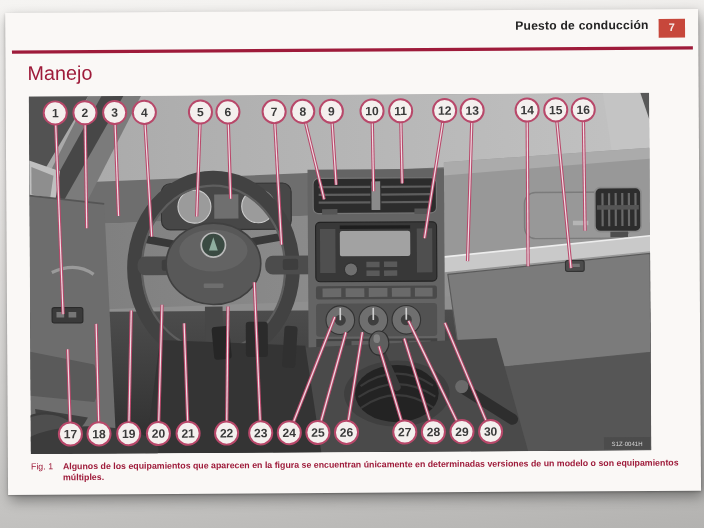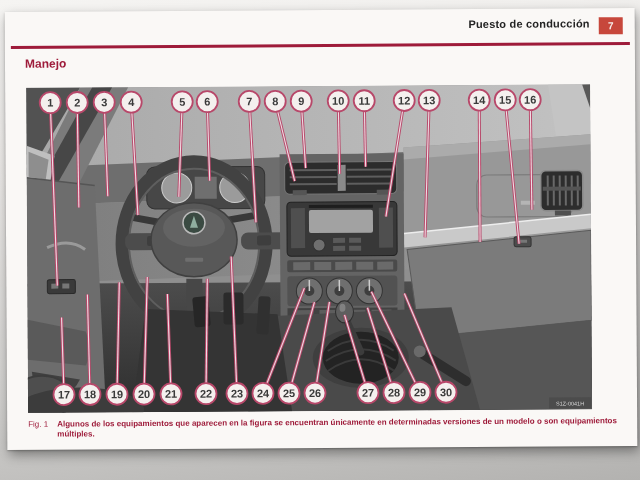--- a/index.html
+++ b/index.html
@@ -6,21 +6,21 @@
     font-family:"Liberation Sans", sans-serif;
     background:linear-gradient(172deg,#f5f4f2 0%,#eceae8 28%,#cfcecc 70%,#b3b2b0 100%);}
   .page{position:absolute;left:6px;top:10px;width:630px;height:438px;
     background:#faf8f6;transform:rotate(-0.35deg);
     box-shadow:2px 5px 12px rgba(0,0,0,0.38), 0 1px 2px rgba(0,0,0,0.25);}
   .page-header{position:absolute;top:9px;right:12px;display:flex;align-items:flex-start;gap:9px;}
   .section-title{font-size:11px;font-weight:bold;color:#232323;letter-spacing:.2px;}
   .pagenum-box{width:24px;height:17px;background:var(--pagebox,#c7473b);color:#f7ece9;
     font-size:10px;font-weight:bold;display:flex;align-items:center;justify-content:center;}
   .header-rule{position:absolute;top:34px;left:6px;right:5px;height:2.5px;background:var(--accent,#9e1b3a);}
-  .page-title{position:absolute;top:45px;left:20px;font-size:12px;font-weight:bold;color:var(--accent,#9e1b3a);}
+  .page-title{position:absolute;top:45px;left:20px;font-size:18px;font-weight:normal;color:var(--accent,#9e1b3a);}
   .figure-wrap{position:absolute;left:21px;top:76px;width:564px;height:325px;}
   .caption{position:absolute;left:21px;top:408px;width:592px;display:flex;gap:9px;
     color:var(--accent,#9e1b3a);font-size:8px;line-height:10px;}
   .caption .cap-label{font-weight:normal;white-space:nowrap;}
   .caption .cap-text{font-weight:600;}
   svg text{font-family:"Liberation Sans", sans-serif;}
 </style>
 </head>
 <body>
 

